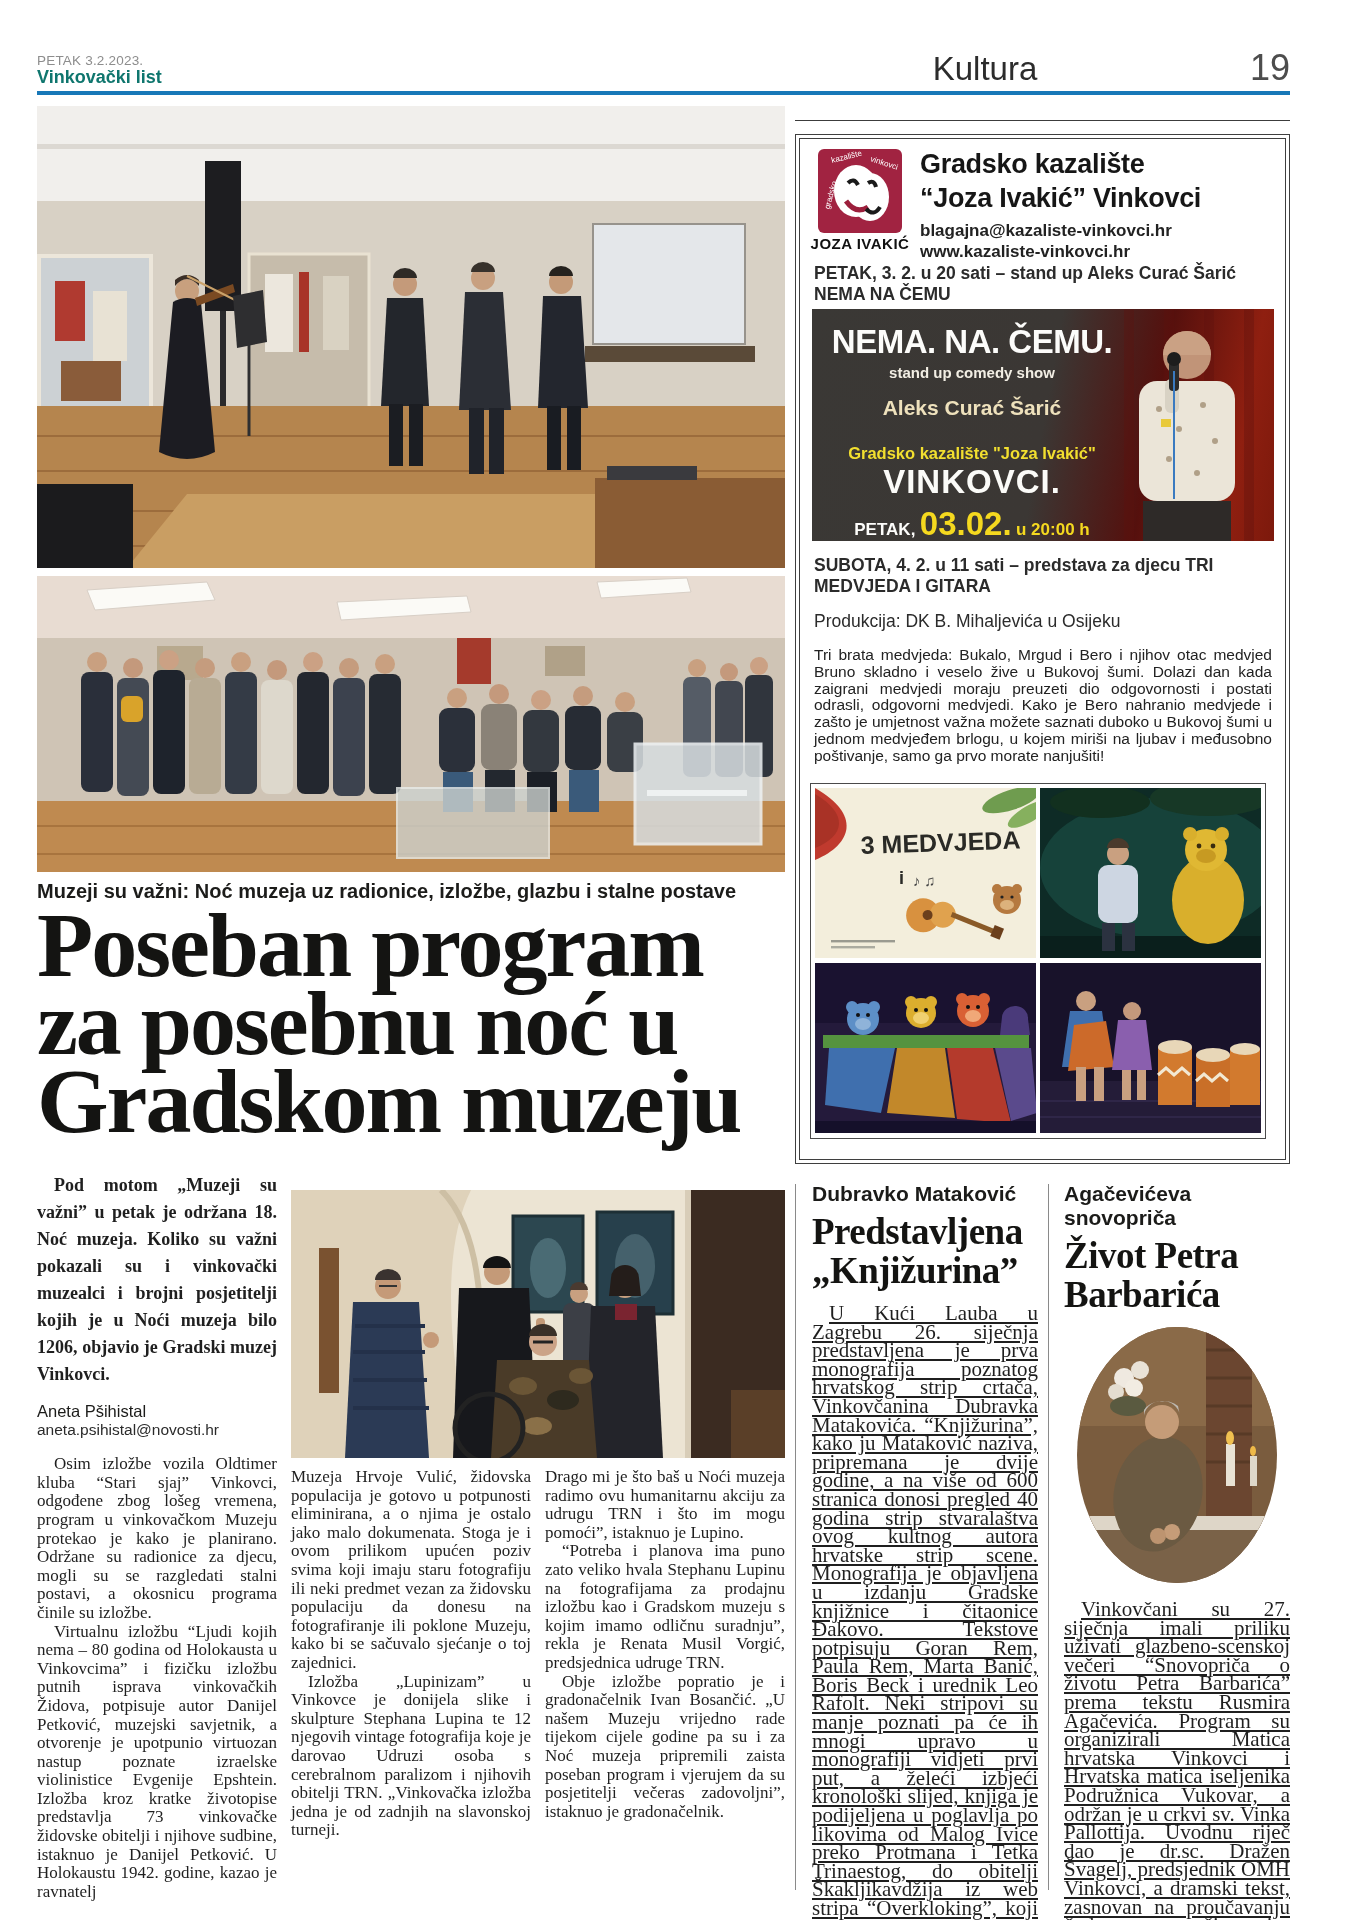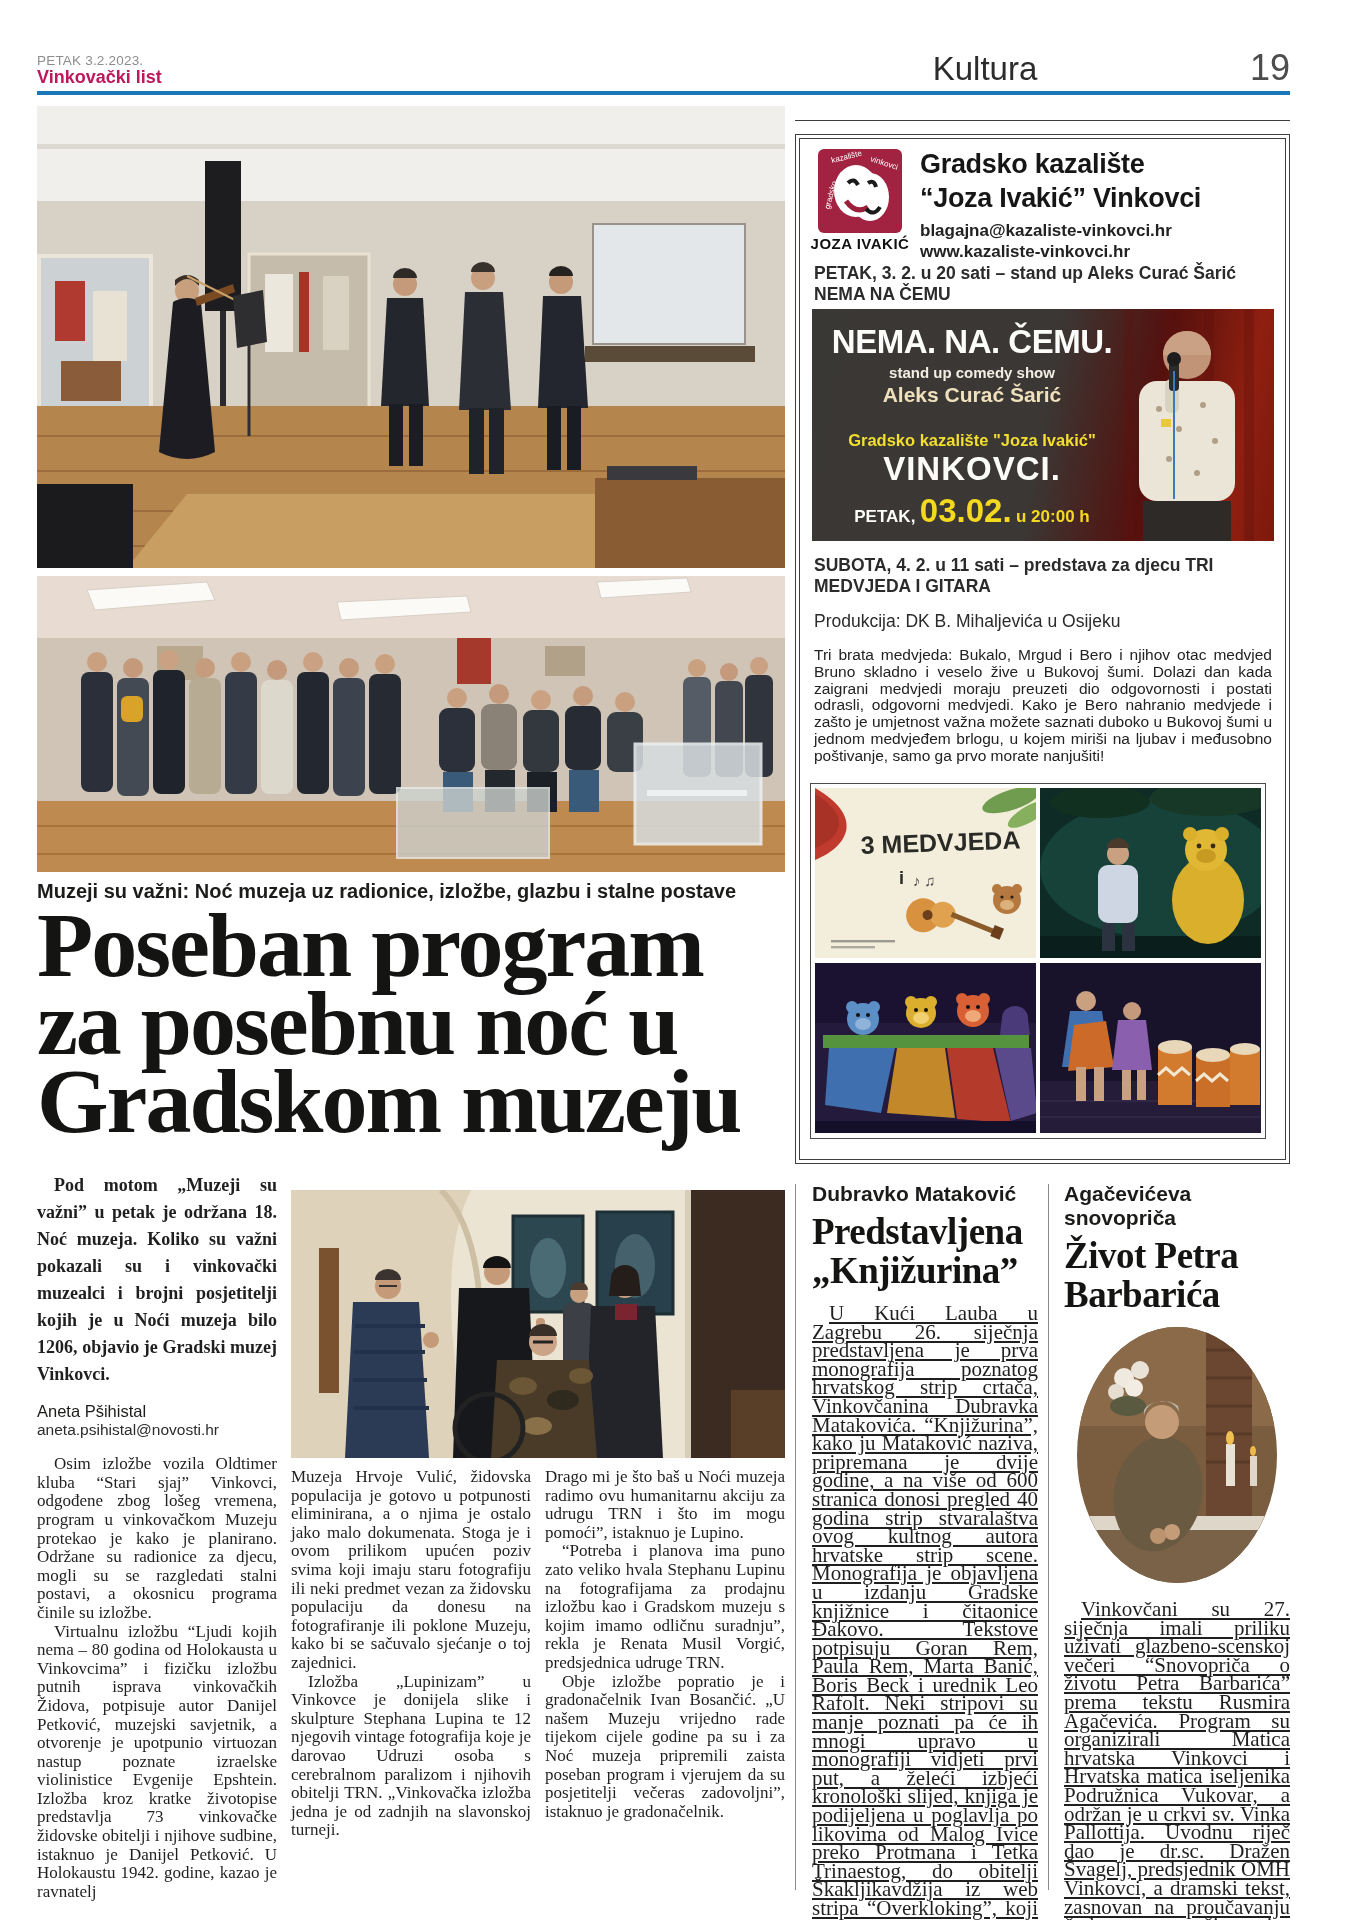--- a/index.html
+++ b/index.html
@@ -3,21 +3,21 @@
 <meta charset="utf-8">
 <style>
   html,body{margin:0;padding:0;background:#ffffff;}
   .page{position:relative;width:1354px;height:1920px;background:#fff;overflow:hidden;
         font-family:"Liberation Serif","DejaVu Serif",serif;color:#1f1f1f;border-radius:20px;}
   .abs{position:absolute;}
   .sans{font-family:"Liberation Sans","DejaVu Sans",sans-serif;}
 
   
   .hdr-date{left:37px;top:53px;font-size:13.5px;color:#8d8d8d;letter-spacing:.2px;}
-  .hdr-pub{left:37px;top:67px;font-size:18px;font-weight:bold;color:#be185d;}
+  .hdr-pub{left:37px;top:67px;font-size:18px;font-weight:bold;color:#0f766e;}
   .hdr-rule{left:37px;top:91px;width:1253px;height:4px;background:#1878b8;}
   .hdr-section{left:885px;top:50px;width:200px;text-align:center;font-size:33px;color:#2c2c2c;}
   .hdr-pageno{left:1185px;top:47px;width:105px;text-align:right;font-size:36px;color:#4d4d4d;}
 
   
   .photo{overflow:hidden;background:#ddd;}
   .photo svg{display:block;}
 
   
   .caption{left:37px;top:880px;width:748px;font-size:20px;font-weight:bold;color:#1c1c1a;}
@@ -39,21 +39,21 @@
   .tb-mail{font-size:17px;font-weight:bold;color:#222;}
   .tb-event{font-size:17.5px;color:#2b2b2b;font-weight:bold;line-height:21px;}
   .tb-desc{font-size:15.5px;line-height:16.8px;color:#222;text-align:justify;}
   .logo-name{font-size:15px;font-weight:bold;color:#111;letter-spacing:.5px;}
 
   
   .poster{background:linear-gradient(100deg,#3a3835 0%,#3b3734 50%,#55100d 72%,#8f1f10 90%,#7c190c 100%);}
   .poster-text{position:absolute;left:0;top:0;width:320px;text-align:center;color:#fff;}
   .pt-title{font-size:33px;font-weight:bold;letter-spacing:-.5px;color:#fcfcfa;margin-top:14px;}
   .pt-sub{font-size:15px;font-weight:bold;color:#f2eee4;margin-top:3px;}
-  .pt-perf{font-size:21px;font-weight:bold;color:#eee1bc;margin-top:2px;}
+  .pt-perf{font-size:21px;font-weight:bold;color:#eee1bc;margin-top:15px;}
   .pt-venue{font-size:16.5px;font-weight:bold;color:#f2df2f;margin-top:24px;}
   .pt-city{font-size:33px;font-weight:bold;color:#fbfbf8;letter-spacing:1px;margin-top:0px;}
   .pt-date{margin-top:4px;color:#f5d91f;font-weight:bold;}
   .pt-date .d1{font-size:17px;color:#fdfdfb;}
   .pt-date .d2{font-size:33px;}
   .pt-date .d3{font-size:17px;}
 
   
   .pgrid{border:1px solid #4a4a4a;background:#fff;padding:4px;display:grid;
          grid-template-columns:1fr 1fr;grid-template-rows:1fr 1fr;gap:4px;}

